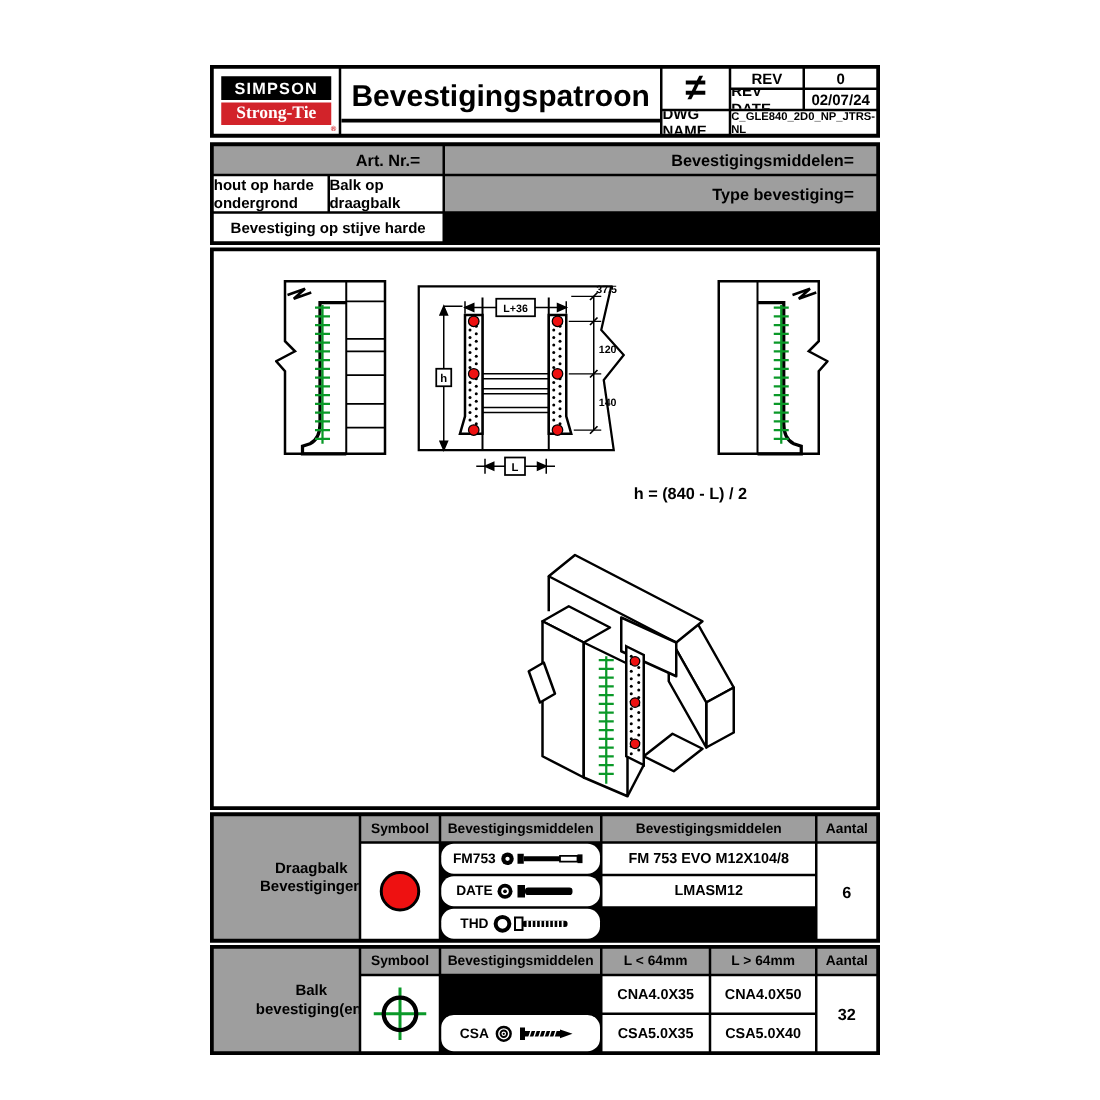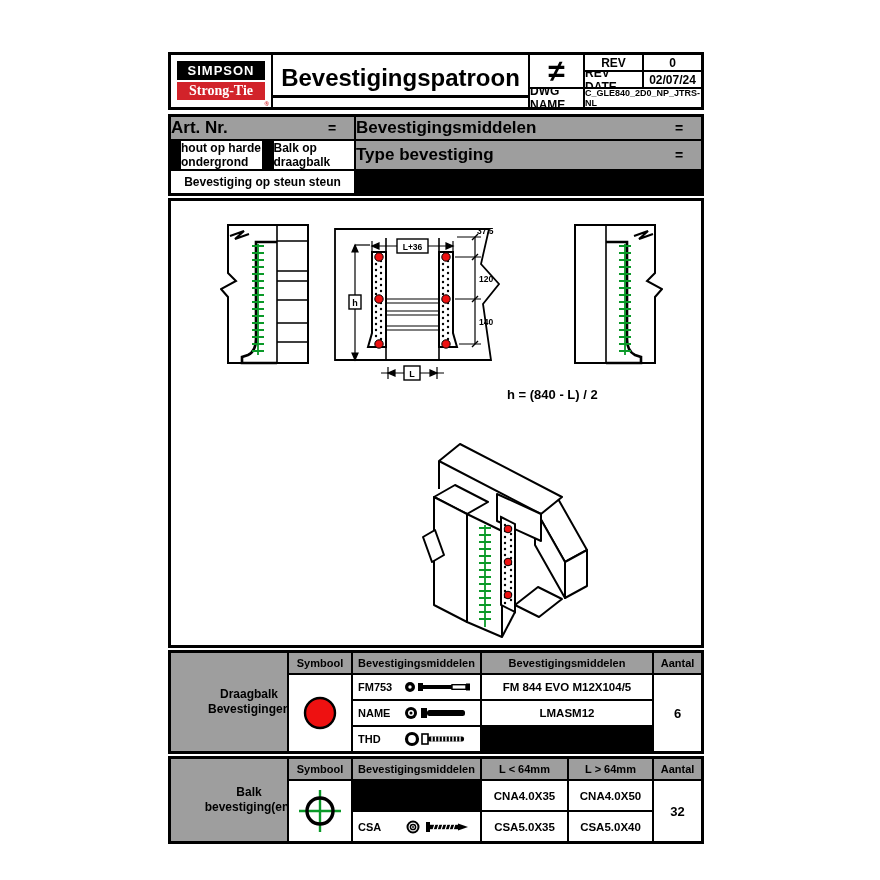--- a/index.html
+++ b/index.html
@@ -22,37 +22,37 @@
   .reg{position:absolute;right:2px;bottom:0;font-size:6px;color:#d2232a;}
   .title-cell{grid-column:2;grid-row:1/4;}
   .title-text{font-size:24px;font-weight:bold;border-bottom:3px solid #000;padding:0 8px 3px 8px;}
   .neq-cell{grid-column:3;grid-row:1/3;font-size:30px;line-height:1;}
   .small-lbl{font-size:12px;}
   .dwg-val{font-size:9px;}
   
   .info{left:0;top:62px;width:536px;height:82px;
         grid-template-columns:183px 1fr;grid-template-rows:1fr 1fr 1fr;}
   .info-label{justify-content:flex-start;padding:0;}
-  .info-label .lbl{flex:1;text-align:left;font-size:17px;}
+  .info-label .lbl{flex:1;text-align:right;font-size:13px;}
   .info-label .eq{width:26px;text-align:left;font-size:14px;}
   .info-val{font-size:12px;}
   .split2{display:grid;grid-template-columns:1fr 1fr;gap:2px;background:#000;padding:0;}
-  .split2 .cell{height:100%;margin-left:10px;}
+  .split2 .cell{height:100%;}
   
   .draw{left:0;top:146px;width:536px;height:450px;background:#fff;border:3px solid #000;position:absolute;}
   .draw svg{position:absolute;}
   .formula{position:absolute;left:336px;top:186px;font-size:13px;font-weight:bold;}
   
   .t1{left:0;top:598px;width:536px;height:104px;
       grid-template-columns:116px 62px 127px 170px 1fr;grid-template-rows:20px 1fr 1fr 1fr;}
   .t2{left:0;top:704px;width:536px;height:88px;
       grid-template-columns:116px 62px 127px 85px 83px 1fr;grid-template-rows:20px 1fr 1fr;}
   .thead{font-size:11px;}
   .rowlabel{font-size:12px;text-align:center;line-height:1.25;padding-left:40px;}
-  .codecell{justify-content:space-between;padding-left:5px;gap:3px;font-size:11px;}
+  .codecell{justify-content:center;padding-left:5px;gap:3px;font-size:11px;border-radius:10px;}
   .prod{font-size:11.5px;}
   .count{font-size:13px;}
   svg text{font-family:"Liberation Sans",sans-serif;font-weight:bold;fill:#000;}
 </style>
 </head>
 <body>
 
 <div class="sheet">
 
   <div class="box hdr">
@@ -85,21 +85,21 @@
     </div>
     <div class="split2">
       <div class="cell info-val">hout op harde ondergrond</div>
       <div class="cell info-val">Balk op draagbalk</div>
     </div>
 
     <div class="cell gray info-label">
       <span class="lbl">Type bevestiging</span>
       <span class="eq">=</span>
     </div>
-    <div class="cell info-val">Bevestiging op steun steun</div>
+    <div class="cell info-val">Bevestiging op stijve harde</div>
   </div>
 
   <div class="draw">
 
     <svg style="left:49px;top:14px" width="112" height="158" viewBox="0 0 112 158">
       <path d="M8,10 H88 V148 H8 V82 L1,74 L16,66 L8,58 Z" fill="#fff" stroke="#000" stroke-width="2"></path>
       <line x1="57" y1="10" x2="57" y2="148" stroke="#000" stroke-width="1.6"></line>
       <path d="M57,26 H88 M57,56 H88 M57,66 H88 M57,85 H88 M57,108 H88 M57,127 H88" stroke="#000" stroke-width="1.4"></path>
       <path d="M57,27 L36,27 L36,124 Q36,136 28,140 L22,142 L22,148 L57,148" fill="none" stroke="#000" stroke-width="2.6"></path>
       <g stroke="#0a9928" stroke-width="1.8">
@@ -287,24 +287,24 @@
       <span>FM753</span>
       <svg width="76" height="18" viewBox="0 0 76 18">
         <circle cx="6" cy="9" r="5" fill="#000"></circle>
           <circle cx="6" cy="9" r="1.7" fill="#fff"></circle>
         <rect x="14" y="5" width="5" height="8" fill="#000"></rect>
         <rect x="19" y="7" width="29" height="4" fill="#000"></rect>
         <rect x="48" y="6.7" width="14" height="4.6" fill="#fff" stroke="#000" stroke-width="1.4"></rect>
         <rect x="62" y="5.5" width="4" height="7" fill="#000"></rect>
       </svg>
     </div>
-    <div class="cell prod" style="grid-column:4;grid-row:2">FM 844 EVO M12X104/5</div>
+    <div class="cell prod" style="grid-column:4;grid-row:2">FM 753 EVO M12X104/8</div>
 
     <div class="cell codecell" style="grid-column:3;grid-row:3">
-      <span>NAME</span>
+      <span>DATE</span>
       <svg width="76" height="18" viewBox="0 0 76 18">
         <circle cx="7" cy="9" r="6" fill="#000"></circle>
           <circle cx="7" cy="9" r="3" fill="#fff"></circle>
           <circle cx="7" cy="9" r="1.5" fill="#000"></circle>
         <rect x="17" y="4" width="6" height="10" fill="#000"></rect>
         <rect x="23" y="6" width="38" height="6" rx="2.5" fill="#000"></rect>
       </svg>
     </div>
     <div class="cell prod" style="grid-column:4;grid-row:3">LMASM12</div>
 

